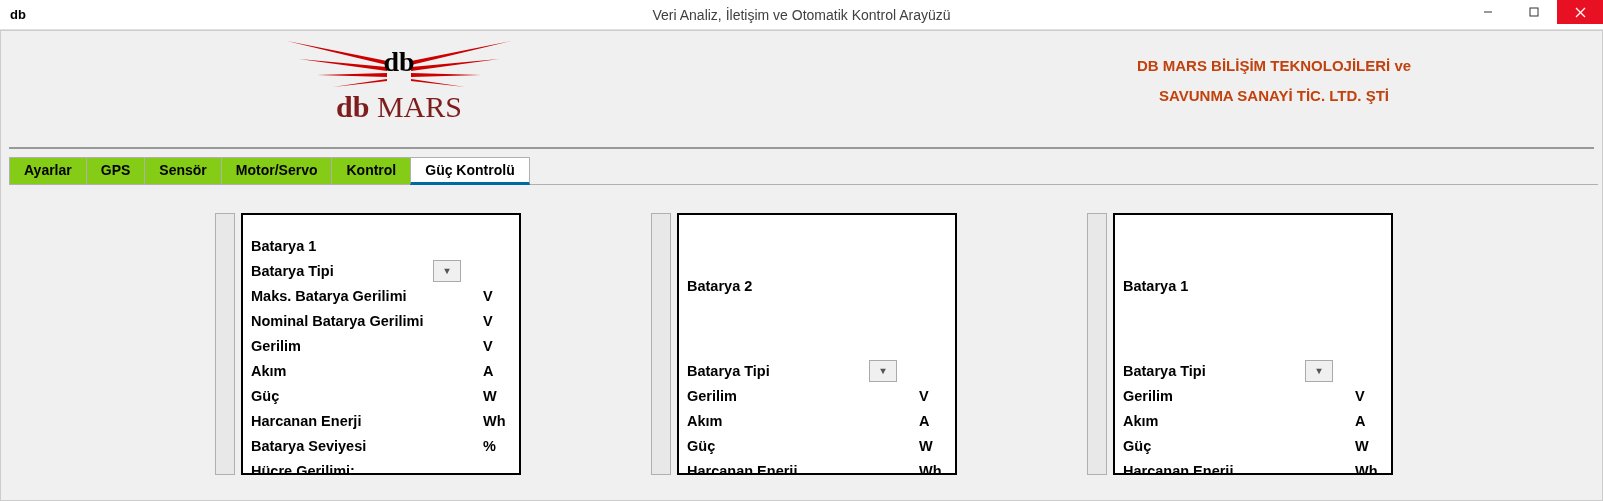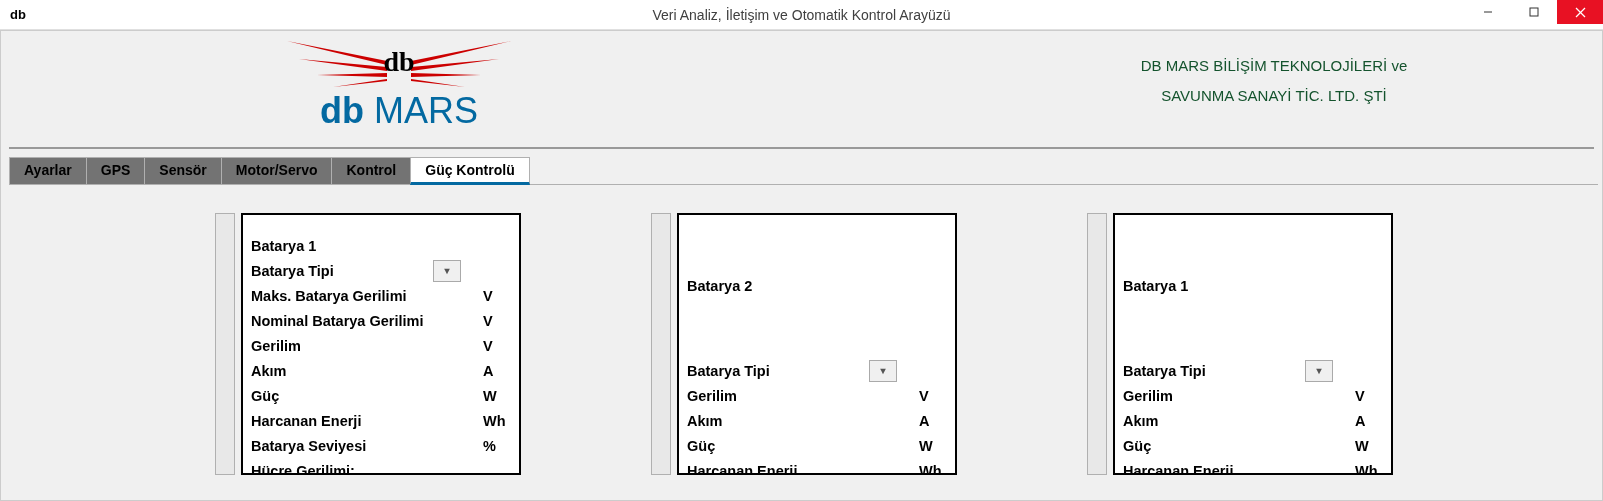--- a/index.html
+++ b/index.html
@@ -77,51 +77,51 @@
     top: 0;
     width: 280px;
     text-align: center;
   }
   .logo-wings {
     position: relative;
     height: 55px;
   }
   .logo-wings svg { width: 260px; height: 55px; }
   .logo-text {
-    font-family: Liberation Sans, sans-serif;
-    font-size: 36px;
+    font-family: Liberation Serif, serif;
+    font-size: 30px;
     font-weight: normal;
-    color: #0369a1;
+    color: #7f1d1d;
     margin-top: -4px;
   }
   .logo-text .db {
     font-weight: bold;
   }
   .company-block {
     position: absolute;
     right: 60px;
     top: 12px;
     width: 520px;
     text-align: center;
-    font-weight: normal;
+    font-weight: bold;
     font-size: 15px;
     line-height: 2;
-    color: #14532d;
+    color: #c2410c;
   }
   .tabs {
     display: flex;
     margin-top: 8px;
     margin-left: 4px;
     border-bottom: 1px solid #b0b0b0;
   }
   .tab {
     padding: 4px 14px;
     border: 1px solid #b0b0b0;
     border-bottom: none;
-    background: #737373;
+    background: #84cc16;
     font-weight: bold;
     font-size: 14px;
     color: #000;
     margin-right: -1px;
     position: relative;
   }
   .tab.active {
     background: #fff;
     border-bottom: 3px solid #0369a1;
     margin-bottom: -1px;

